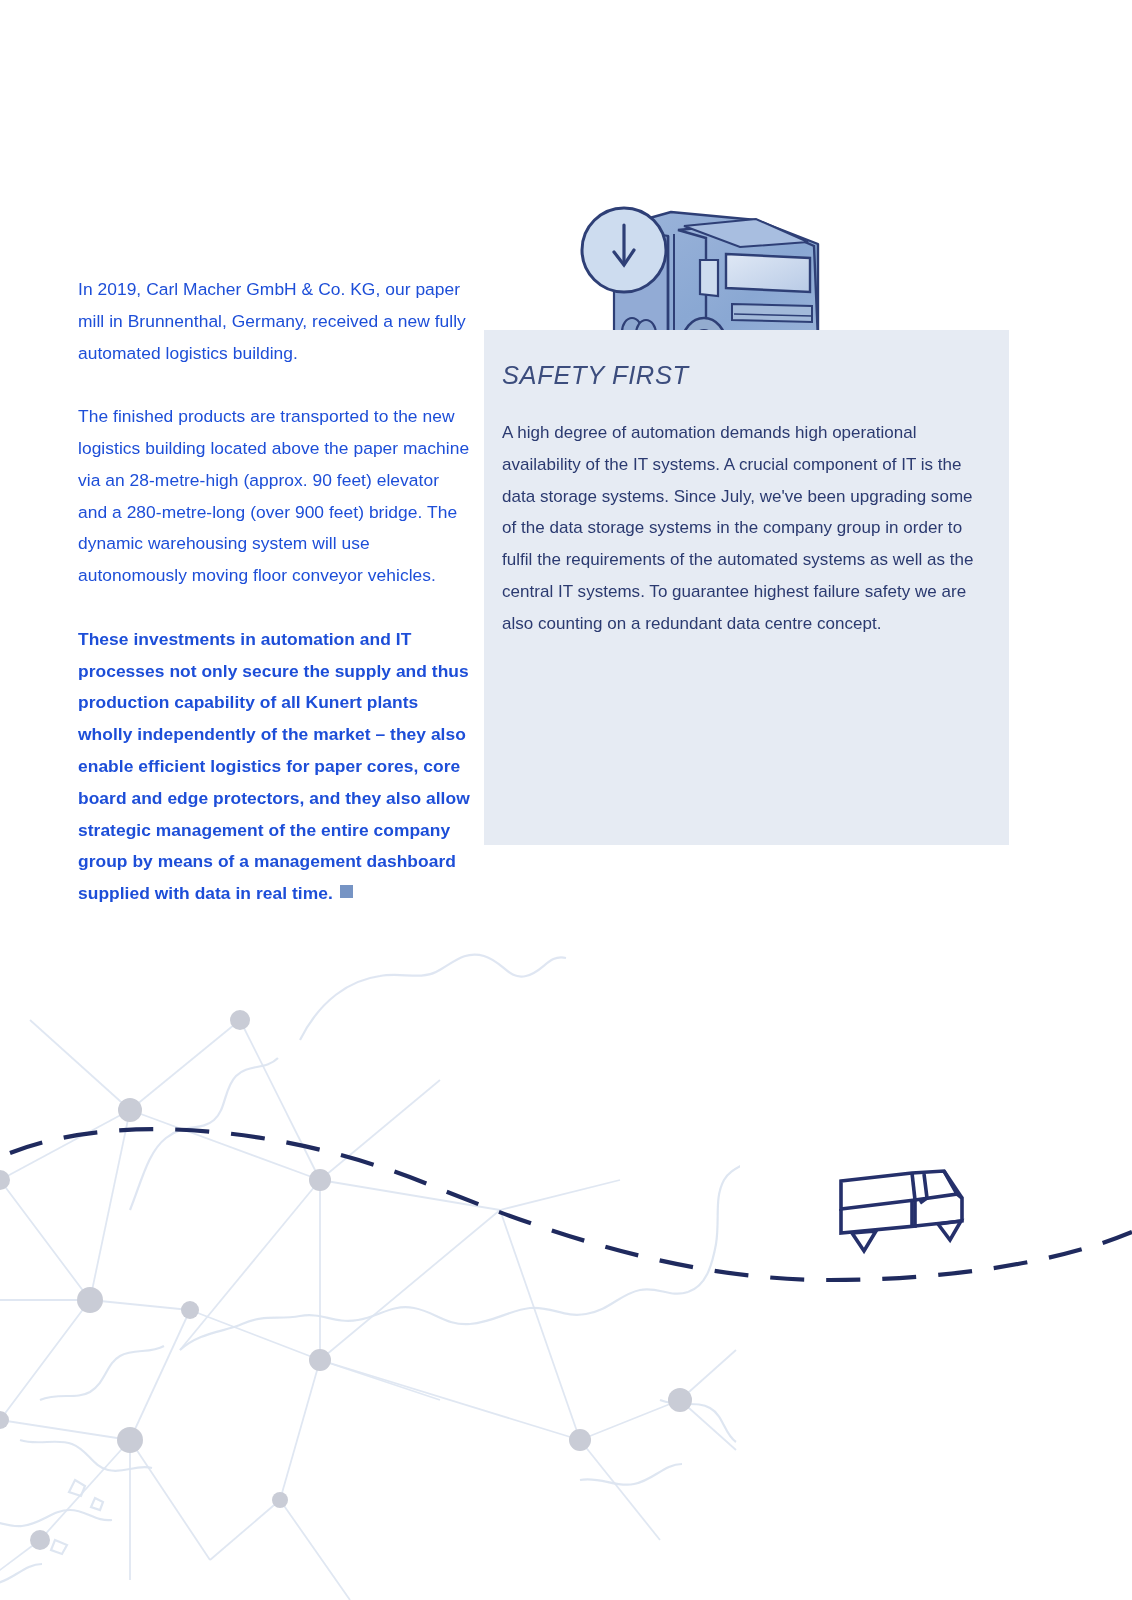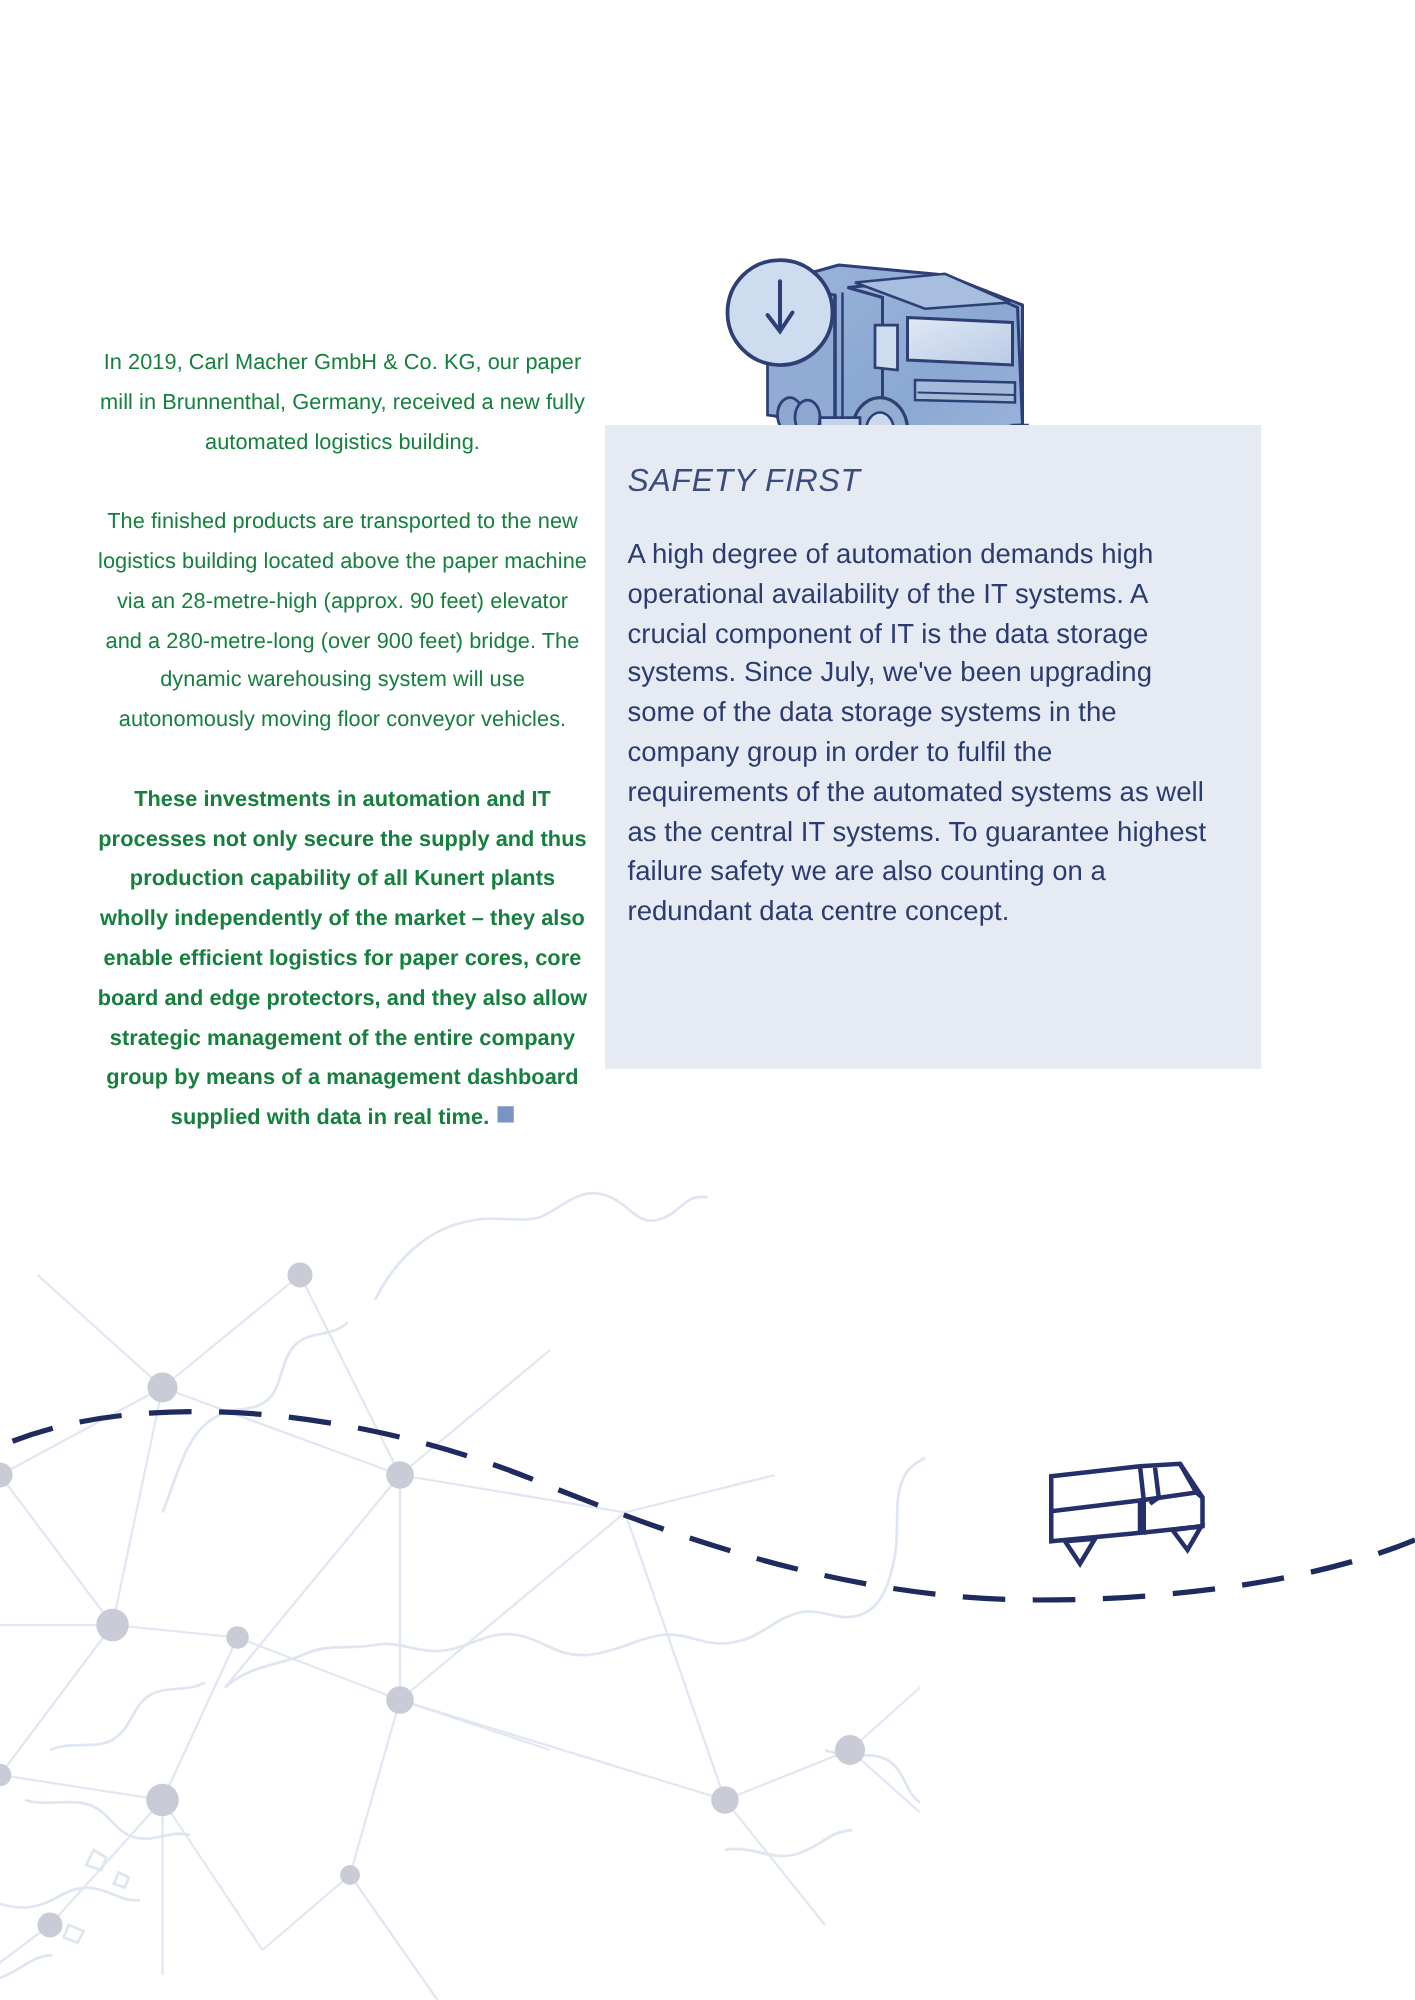--- a/index.html
+++ b/index.html
@@ -56,61 +56,60 @@
     width: 280px;
     height: 175px;
   }
 
   
   #article {
     position: absolute;
     left: 78px;
     top: 274px;
     width: 392px;
-    color: #15803d;
+    color: #1d4ed8;
     font-size: 17.4px;
     line-height: 31.8px;
     letter-spacing: 0.05px;
-    text-align: center;
   }
   #article p {
     margin: 0 0 31.8px 0;
   }
   #article p:last-child { margin-bottom: 0; font-weight: bold; }
   .endmark {
     display: inline-block;
     width: 13px;
     height: 13px;
     background: #7694c4;
     vertical-align: 1px;
     margin-left: 7px;
   }
 
   
   #safety-box {
     position: absolute;
     left: 484px;
-    top: 340px;
+    top: 330px;
     width: 525px;
     height: 515px;
     background: #e6ebf3;
     box-sizing: border-box;
     padding: 30px 34px 0 18px;
   }
   #safety-title {
     font-size: 25.5px;
     font-style: italic;
     font-weight: 400;
     color: #3c4d7d;
     letter-spacing: 0.6px;
     margin: 0 0 27px 0;
     line-height: 30px;
   }
   #safety-body {
-    font-size: 22px;
+    font-size: 17px;
     line-height: 31.8px;
     color: #2b3a70;
     margin: 0;
     letter-spacing: 0.03px;
   }
 </style>
 </head>
 <body>
 
 <div id="page">

